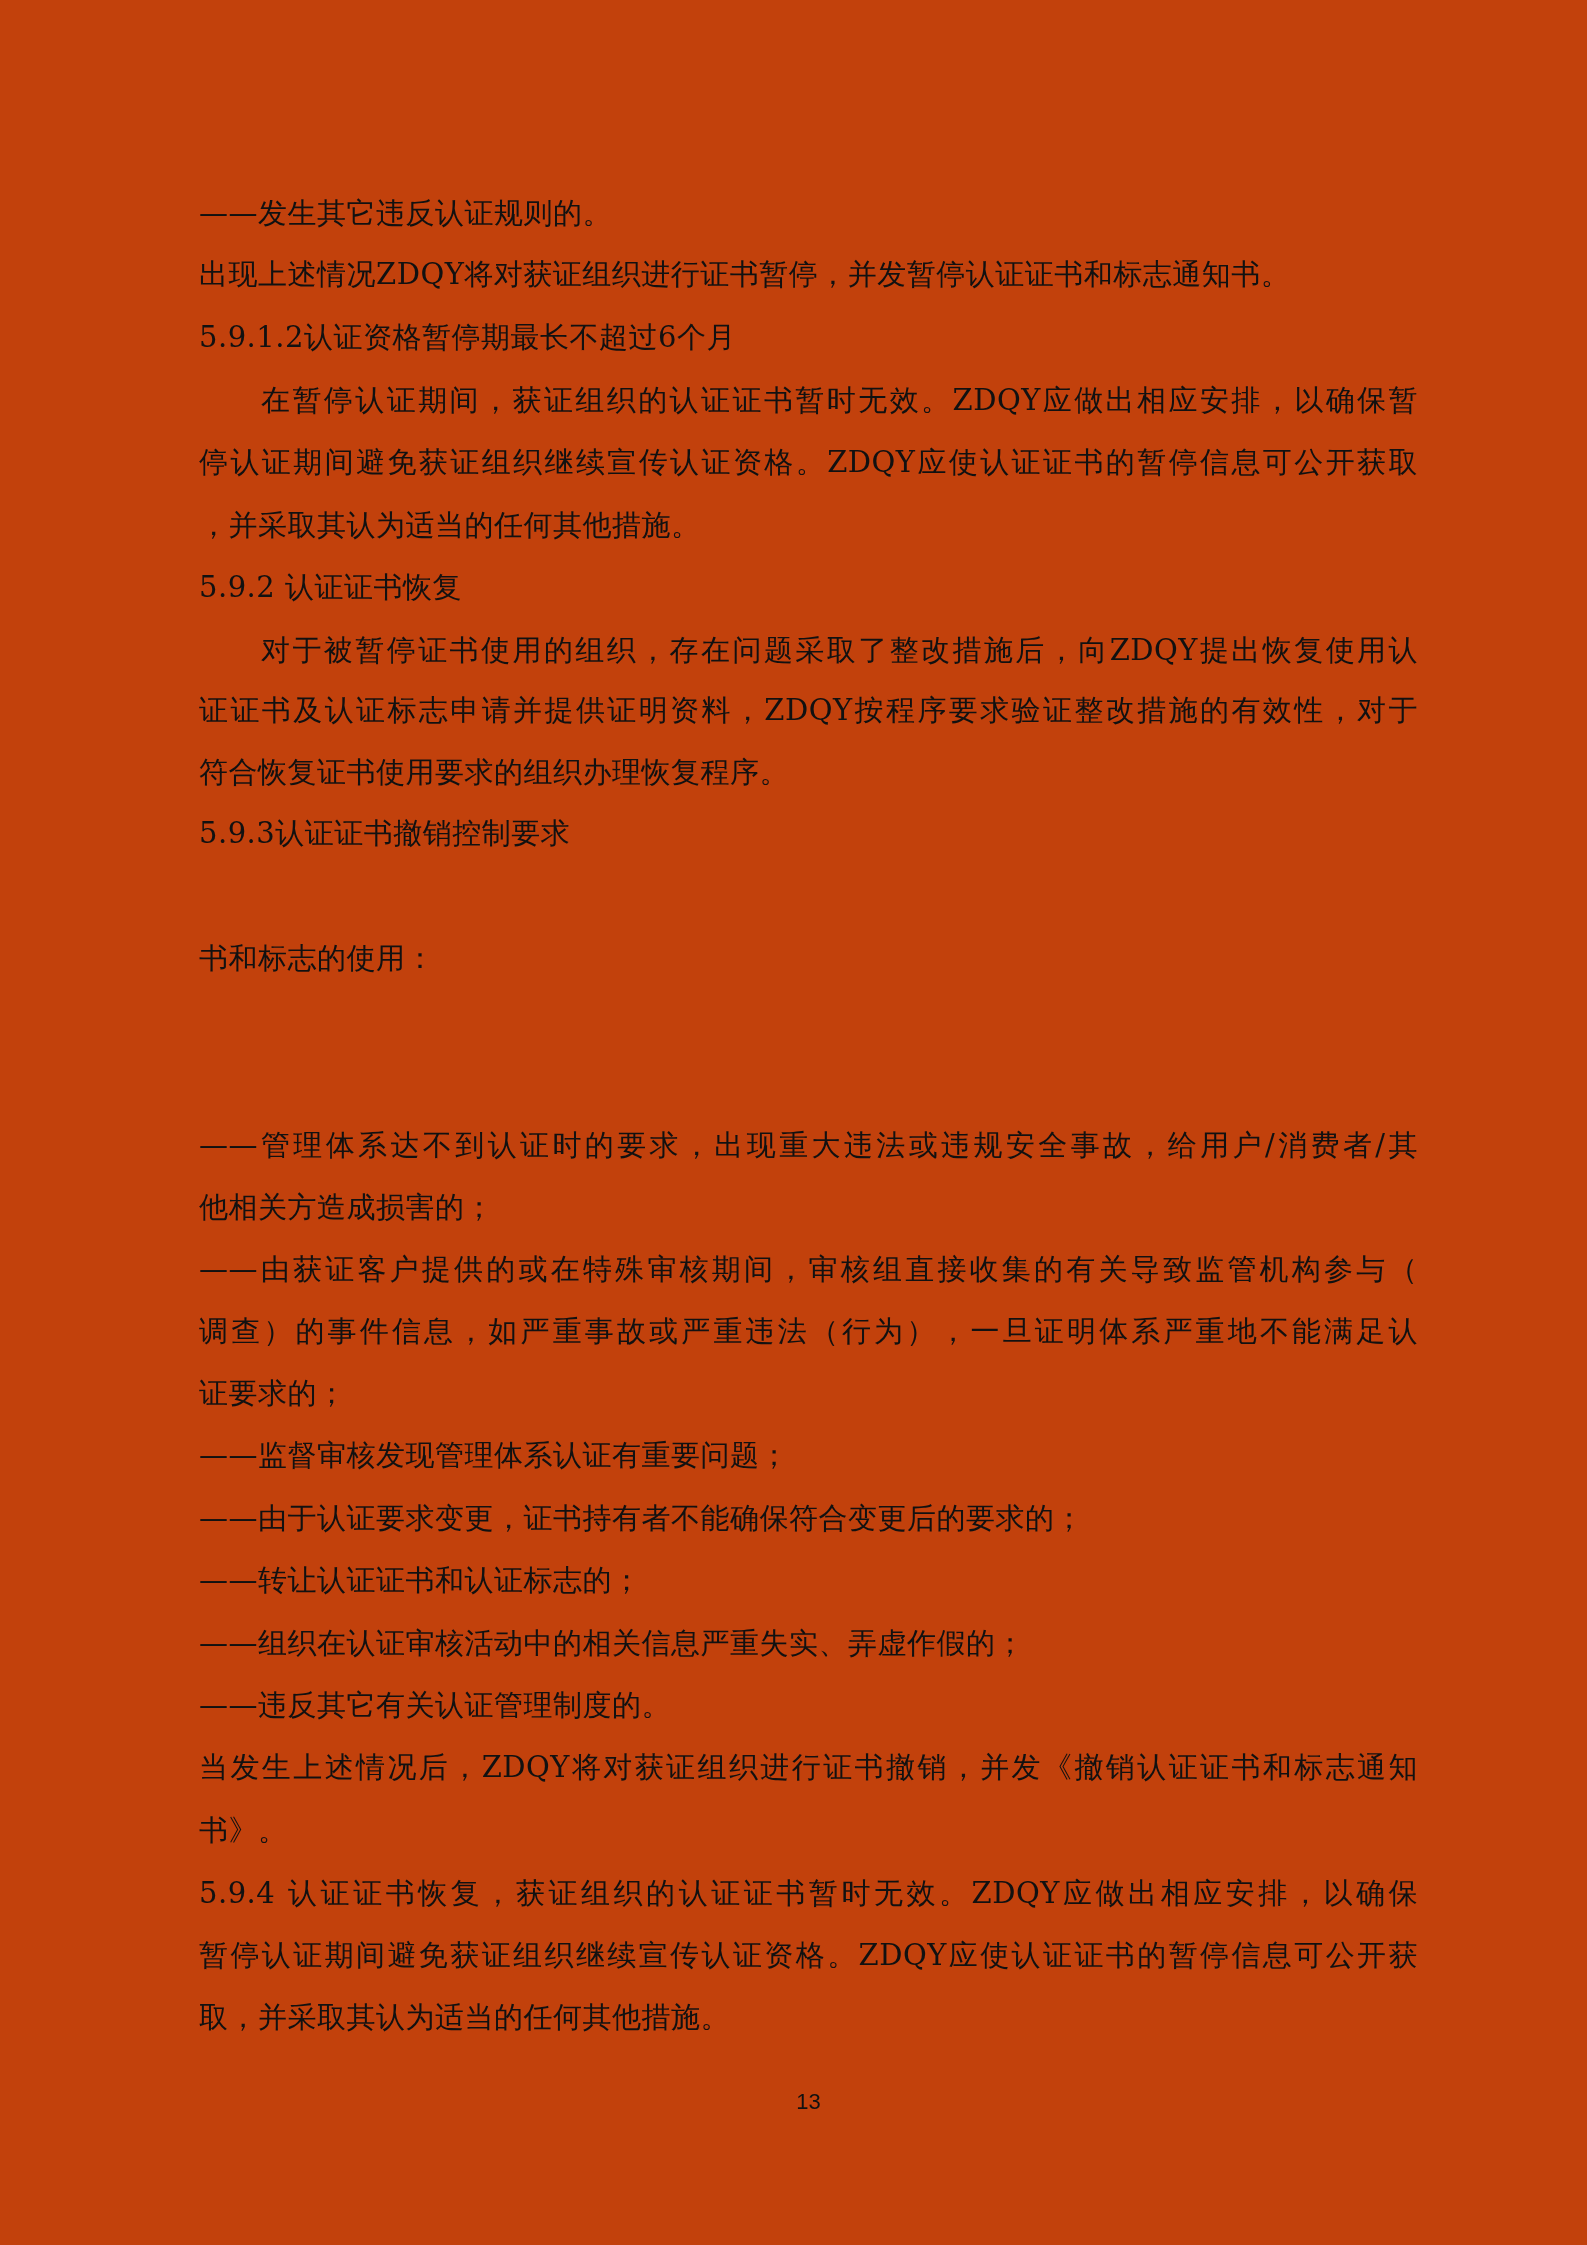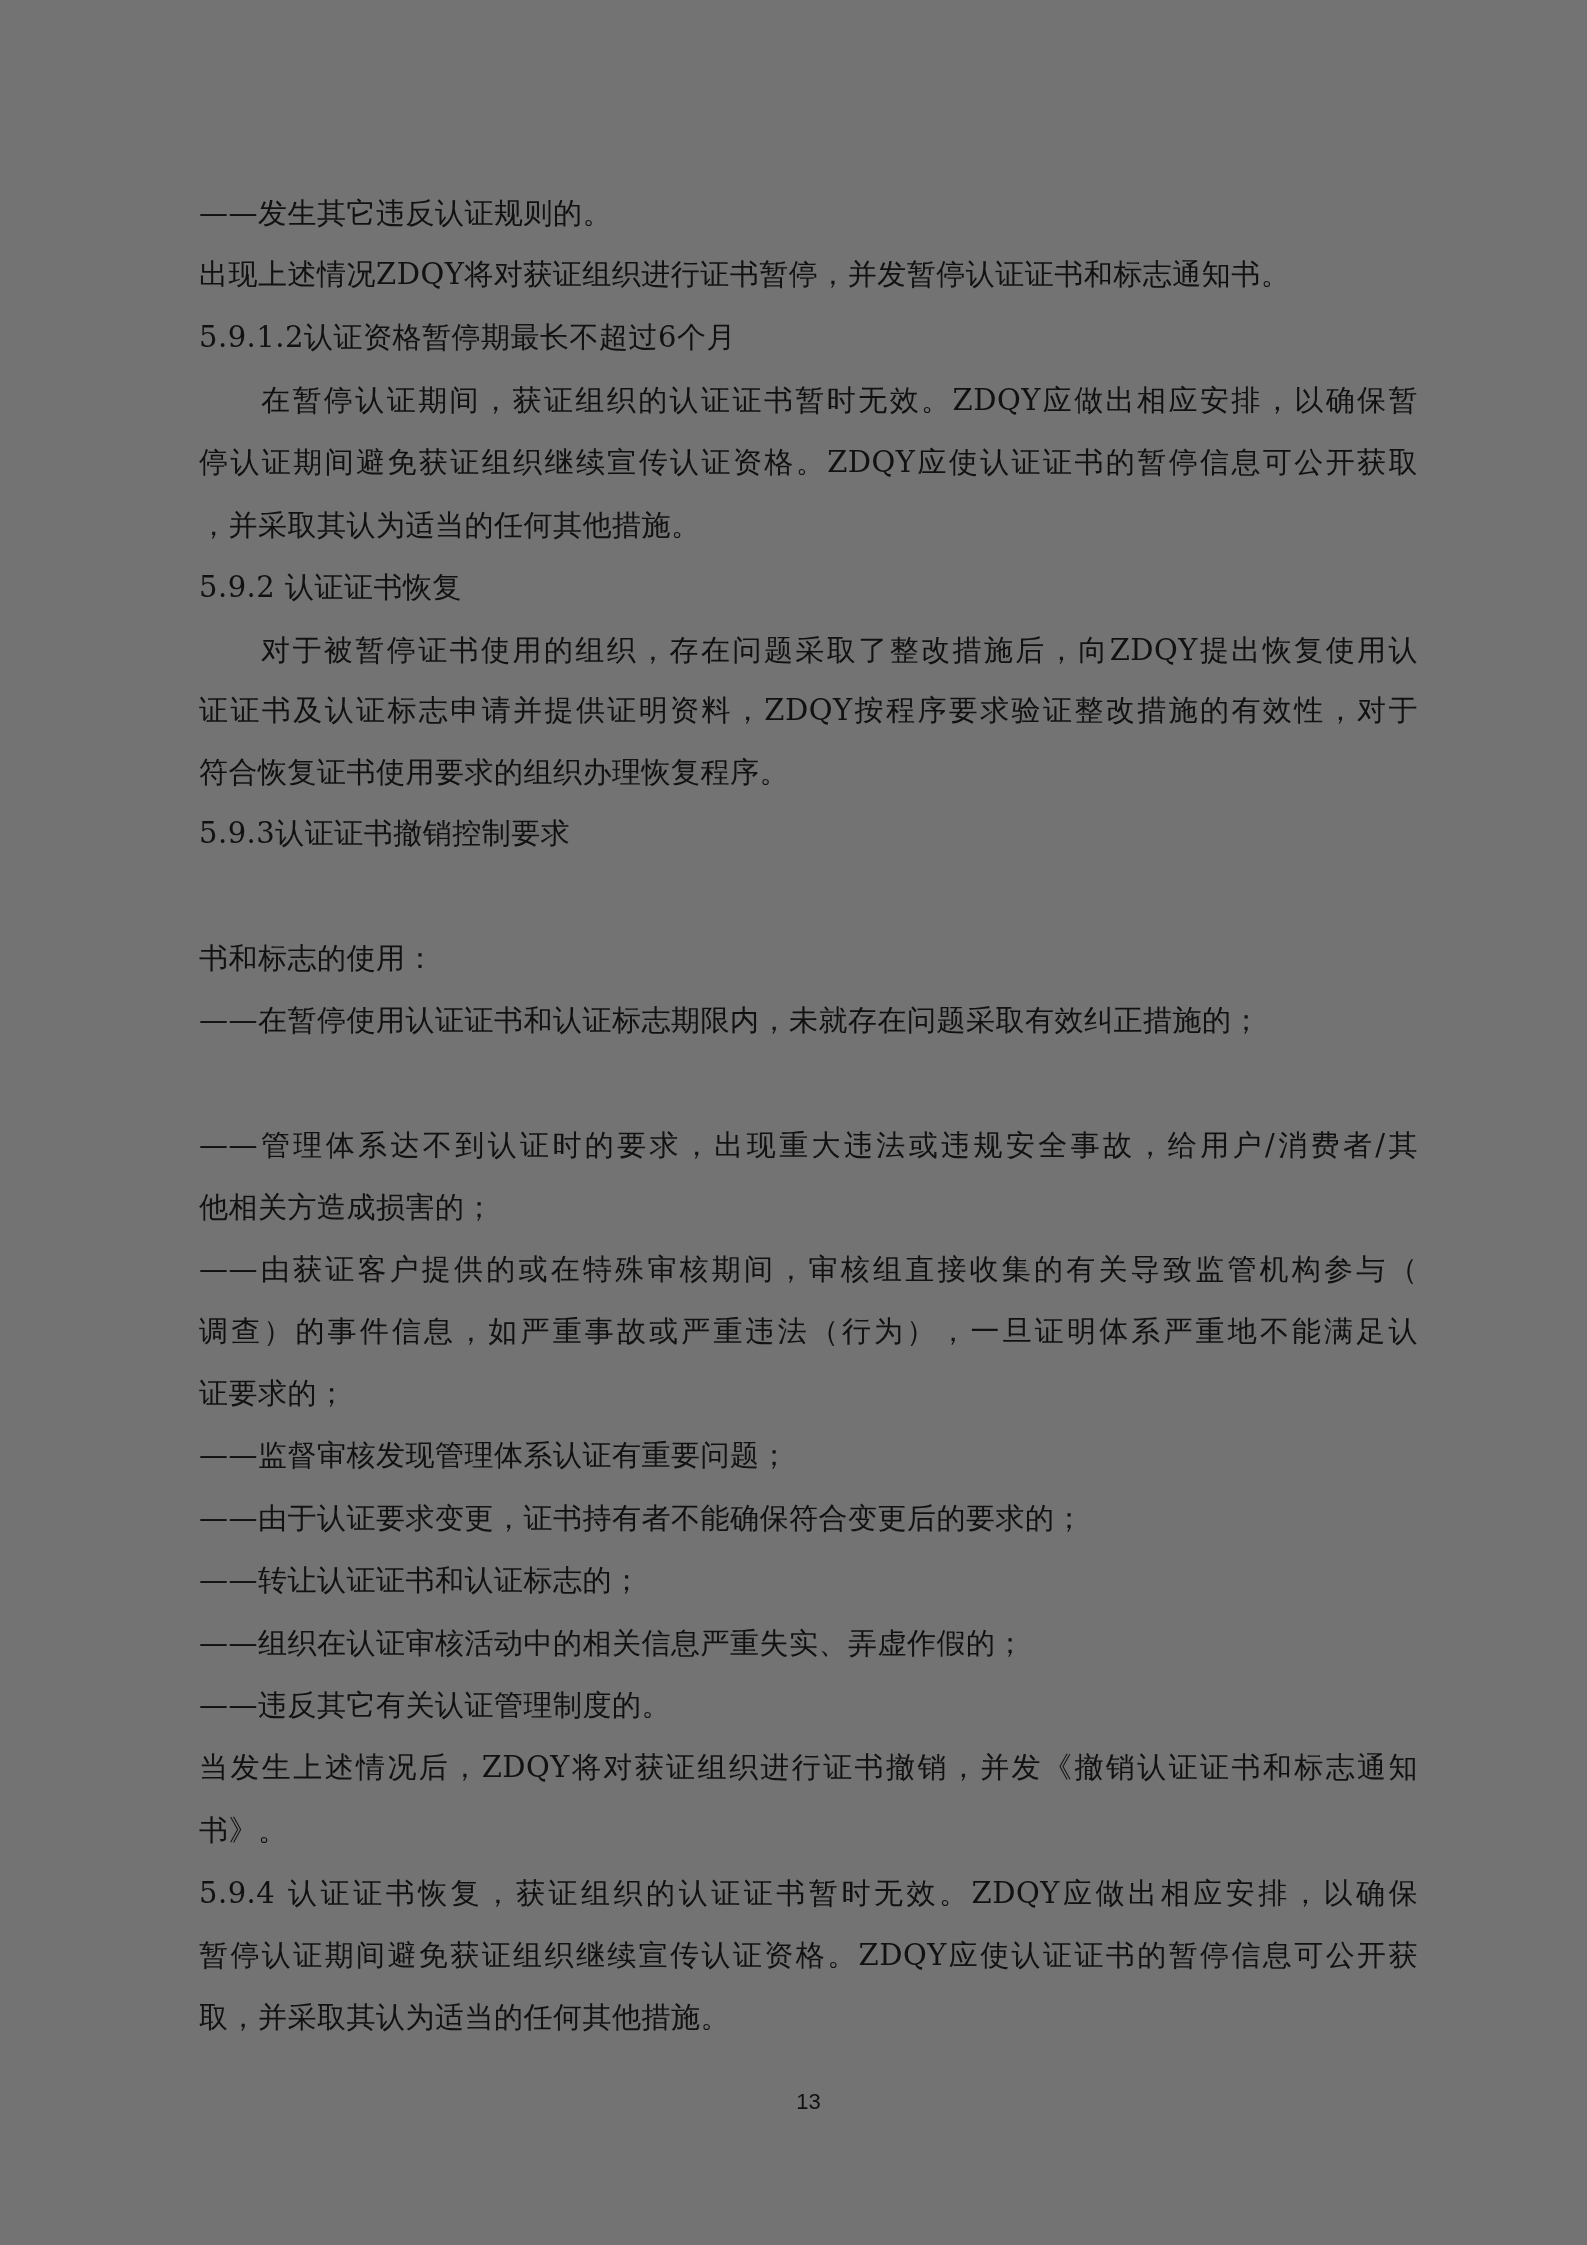--- a/index.html
+++ b/index.html
@@ -1,19 +1,19 @@
 <!DOCTYPE html>
 <html><head>
 <meta charset="utf-8">
 <style>
   html, body { margin: 0; padding: 0; background: #ffffff; }
   body { width: 1587px; height: 2245px; position: relative; overflow: hidden; }
   .page {
     position: absolute; left: 0; top: 0; width: 1587px; height: 2245px;
-    background: #737373;
+    background: #c2410c;
   }
   .body-text {
     position: absolute; left: 199px; width: 1219px; top: 0; height: 2245px;
   }
   .line {
     position: absolute; left: 0; width: 1219px; height: 40px; line-height: 40px;
     font-family: "DejaVu Serif", "Liberation Serif", serif;
     font-size: 29px; color: #111111; white-space: nowrap; overflow: visible;
     letter-spacing: 0.5px;
   }
@@ -34,21 +34,20 @@
     <div class="line" style="top:317px">5.9.1.2认证资格暂停期最长不超过6个月</div>
     <div class="line full indent" style="top:380px">在暂停认证期间，获证组织的认证证书暂时无效。ZDQY应做出相应安排，以确保暂</div>
     <div class="line full" style="top:442px">停认证期间避免获证组织继续宣传认证资格。ZDQY应使认证证书的暂停信息可公开获取</div>
     <div class="line" style="top:505px">，并采取其认为适当的任何其他措施。</div>
     <div class="line" style="top:567px">5.9.2 认证证书恢复</div>
     <div class="line full indent" style="top:630px">对于被暂停证书使用的组织，存在问题采取了整改措施后，向ZDQY提出恢复使用认</div>
     <div class="line full" style="top:690px">证证书及认证标志申请并提供证明资料，ZDQY按程序要求验证整改措施的有效性，对于</div>
     <div class="line" style="top:752px">符合恢复证书使用要求的组织办理恢复程序。</div>
     <div class="line" style="top:813px">5.9.3认证证书撤销控制要求</div>
     <div class="line" style="top:938px">书和标志的使用：</div>
-    <div class="line" style="top:1000px">——在暂停使用认证证书和认证标志期限内，未就存在问题采取有效纠正措施的；</div>
     <div class="line full" style="top:1125px">——管理体系达不到认证时的要求，出现重大违法或违规安全事故，给用户/消费者/其</div>
     <div class="line" style="top:1187px">他相关方造成损害的；</div>
     <div class="line full" style="top:1311px">调查）的事件信息，如严重事故或严重违法（行为），一旦证明体系严重地不能满足认</div>
     <div class="line full" style="top:1249px">——由获证客户提供的或在特殊审核期间，审核组直接收集的有关导致监管机构参与（</div>
     <div class="line" style="top:1373px">证要求的；</div>
     <div class="line" style="top:1435px">——监督审核发现管理体系认证有重要问题；</div>
     <div class="line" style="top:1498px">——由于认证要求变更，证书持有者不能确保符合变更后的要求的；</div>
     <div class="line" style="top:1560px">——转让认证证书和认证标志的；</div>
     <div class="line" style="top:1623px">——组织在认证审核活动中的相关信息严重失实、弄虚作假的；</div>
     <div class="line" style="top:1685px">——违反其它有关认证管理制度的。</div>

